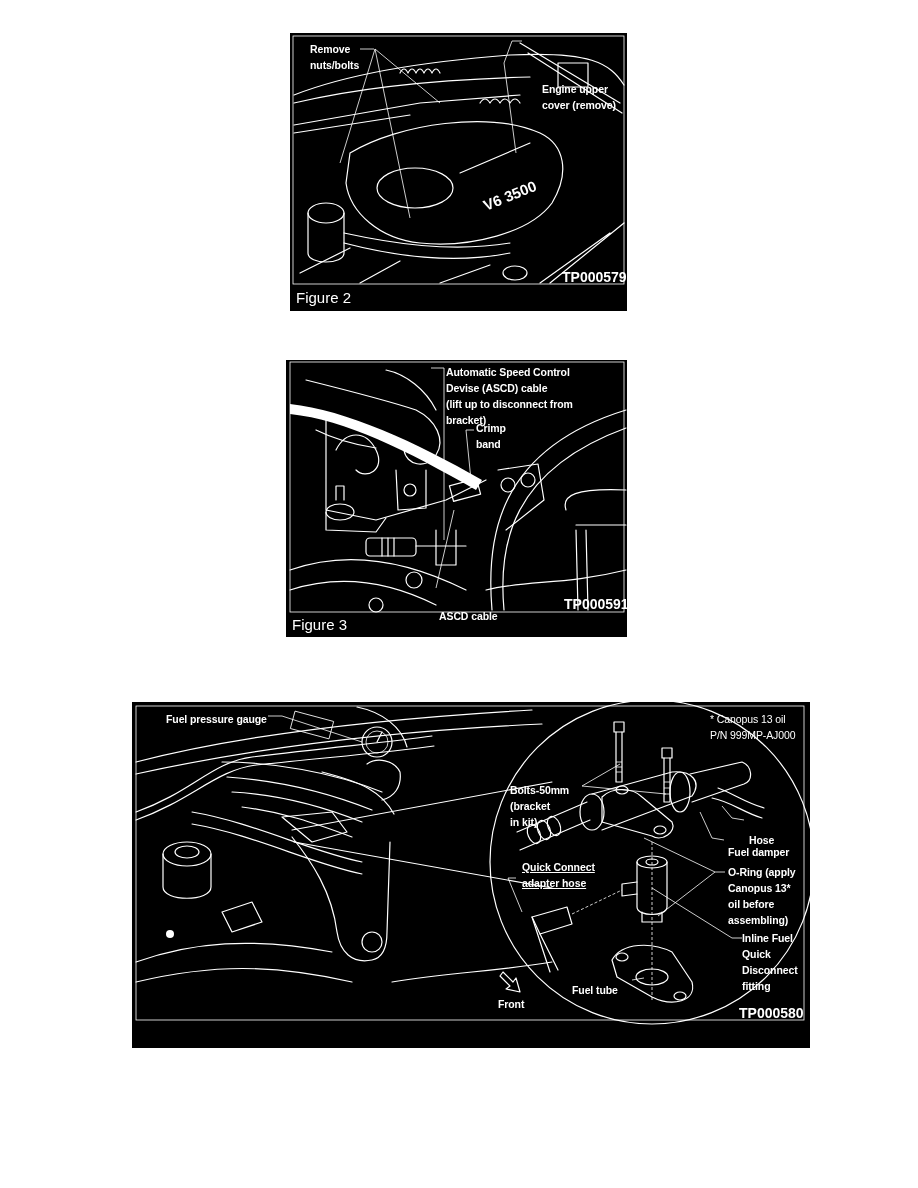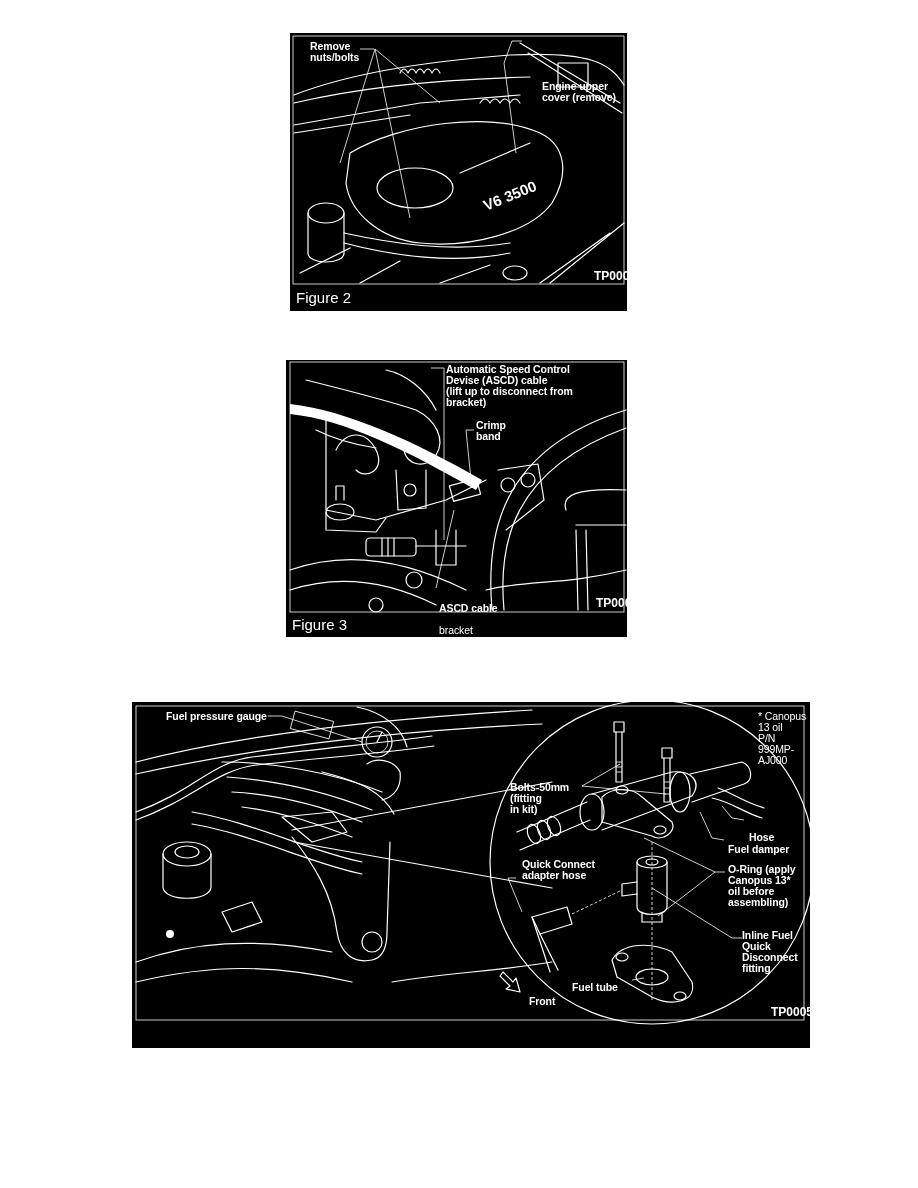--- a/index.html
+++ b/index.html
@@ -1,24 +1,24 @@
 <!DOCTYPE html>
 <html><head>
 <meta charset="utf-8">
 <style>
   html, body { margin: 0; padding: 0; background: #ffffff; }
   body { width: 918px; height: 1188px; position: relative; overflow: hidden;
          font-family: "Liberation Sans", sans-serif; }
   .figure { position: absolute; background: #000000; }
   .figure svg { position: absolute; left: 0; top: 0; }
   .label { position: absolute; color: #ffffff; font-family: "Liberation Sans", sans-serif;
-           font-size: 10.5px; line-height: 11px; white-space: pre-line; font-weight: bold; letter-spacing: -0.1px; }
+           font-size: 10.5px; line-height: 16px; white-space: pre-line; font-weight: bold; letter-spacing: -0.1px; }
   .label.light { font-weight: normal; }
   .code { position: absolute; color: #ffffff; font-family: "Liberation Sans", sans-serif;
-          font-size: 12px; font-weight: bold; margin-left: 32px; }
+          font-size: 14px; font-weight: bold; }
   .caption { position: absolute; color: #ffffff; font-family: "Liberation Sans", sans-serif;
              font-size: 15px; }
   .stroke { fill: none; stroke: #ffffff; stroke-width: 1.2; stroke-linecap: round; stroke-linejoin: round; }
   .stroke-thin { fill: none; stroke: #ffffff; stroke-width: 0.8; }
   .fillw { fill: #ffffff; stroke: none; }
 </style>
 </head>
 <body>
 
 <div class="figure" style="left:290px; top:33px; width:337px; height:278px;">
@@ -207,32 +207,32 @@
     <path class="stroke-thin" d="M136,14 L150,14 L230,40"></path>
     <path class="stroke-thin" d="M450,84 L488,62 M450,84 L534,92"></path>
     <path class="stroke-thin" d="M590,104 L600,116 L612,118"></path>
     <path class="stroke-thin" d="M568,110 L580,136 L592,138"></path>
     <path class="stroke-thin" d="M384,176 L376,176 L390,210"></path>
     <path class="stroke-thin" d="M593,170 L583,170 L512,136 M583,170 L526,214"></path>
     <path class="stroke-thin" d="M610,236 L600,236 L520,186"></path>
     <path class="stroke-thin" d="M500,278 L512,276"></path>
   </svg>
   <div class="label" style="left:34px; top:9px;">Fuel pressure gauge</div>
-  <div class="label light" style="left:578px; top:9px; font-weight:normal; text-align:left;margin-left:48px;">* Canopus 13 oil
+  <div class="label light" style="left:578px; top:9px; font-weight:normal; text-align:left;">* Canopus 13 oil
 P/N 999MP-AJ000</div>
   <div class="label" style="left:378px; top:80px;">Bolts-50mm
-(fitting
+(bracket
 in kit)</div>
   <div class="label" style="left:617px; top:130px;">Hose</div>
   <div class="label" style="left:596px; top:142px;">Fuel damper</div>
-  <div class="label" style="left:390px; top:157px;">Quick Connect
+  <div class="label" style="left:390px; top:157px;text-decoration:underline;">Quick Connect
 adapter hose</div>
   <div class="label" style="left:596px; top:162px;">O-Ring (apply
 Canopus 13*
 oil before
 assembling)</div>
   <div class="label" style="left:610px; top:228px;">Inline Fuel Quick
 Disconnect fitting</div>
   <div class="label" style="left:440px; top:280px;">Fuel tube</div>
-  <div class="label" style="left:366px; top:294px;margin-left:31px;">Front</div>
+  <div class="label" style="left:366px; top:294px;">Front</div>
   <div class="code" style="left:607px; top:303px;">TP000580</div>
   <div class="caption" style="left:338px; top:325px;margin-top:47px;">Figure 4</div>
 </div>
 
 </body></html>

